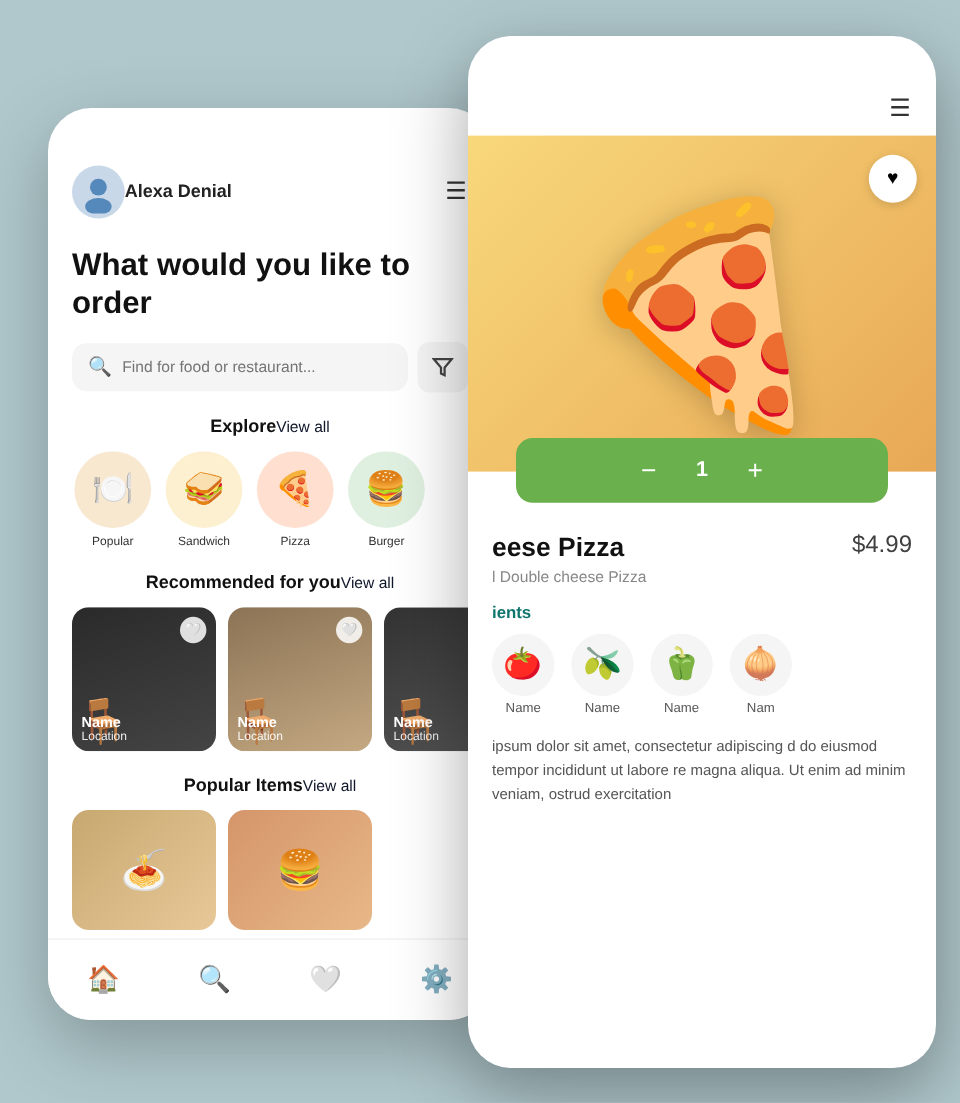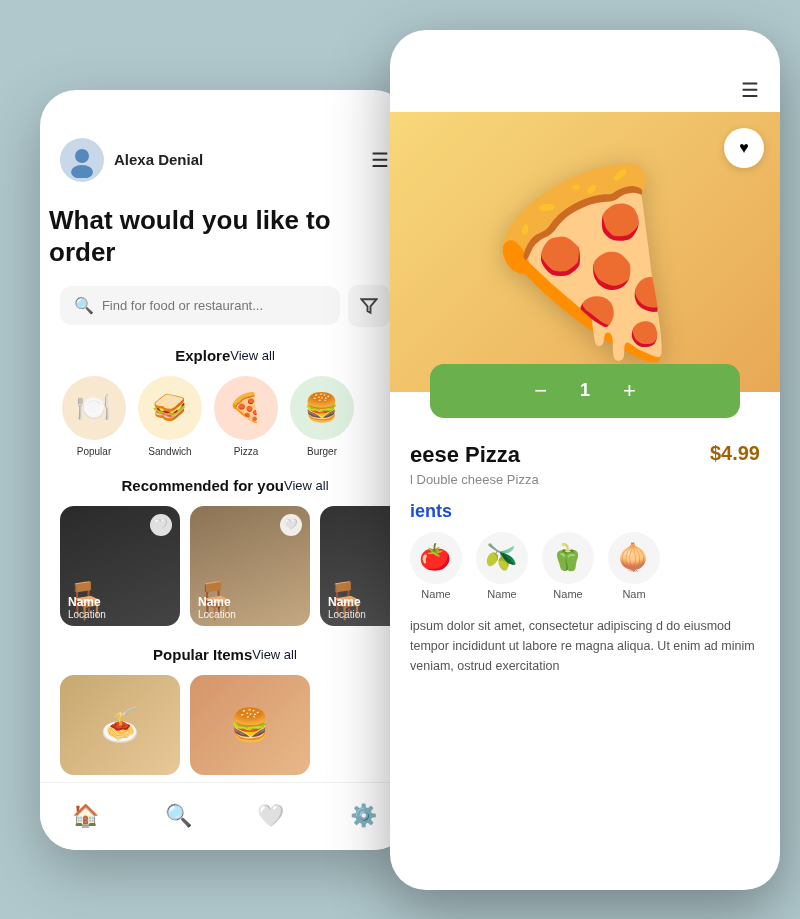--- a/index.html
+++ b/index.html
@@ -52,21 +52,20 @@
     
     .left-header {
       display: flex;
       align-items: center;
       justify-content: space-between;
       padding: 48px 20px 12px 20px;
     }
     .left-header-user {
       display: flex;
       align-items: center;
-      gap: 10px;
     }
     .avatar-circle {
       width: 44px;
       height: 44px;
       border-radius: 50%;
       background: #c8d8e8;
       overflow: hidden;
       display: flex;
       align-items: center;
       justify-content: center;
@@ -78,21 +77,21 @@
       color: #222;
     }
     .hamburger-icon {
       font-size: 20px;
       color: #333;
       cursor: pointer;
       letter-spacing: 1px;
     }
 
     .left-greeting {
-      padding: 10px 20px 16px 9px;
+      padding: 10px 20px 16px 20px;
     }
     .left-greeting h2 {
       font-size: 26px;
       font-weight: 800;
       color: #111;
       line-height: 1.25;
     }
 
     .search-bar {
       margin: 0 20px 20px 20px;
@@ -337,32 +336,32 @@
       justify-content: space-between;
       margin-bottom: 4px;
     }
     .item-name {
       font-size: 22px;
       font-weight: 800;
       color: #111;
     }
     .item-price {
       font-size: 20px;
-      font-weight: 700;
-      color: #a16207;
+      font-weight: 400;
+      color: #404040;
     }
     .item-desc {
       font-size: 13px;
       color: #888;
       margin-bottom: 14px;
     }
     .ingredients-title {
-      font-size: 18px;
+      font-size: 14px;
       font-weight: 700;
-      color: #1d4ed8;
+      color: #0f766e;
       margin-bottom: 10px;
     }
     .ingredients-row {
       display: flex;
       gap: 14px;
       margin-bottom: 16px;
       overflow-x: hidden;
     }
     .ingredient-item {
       display: flex;

